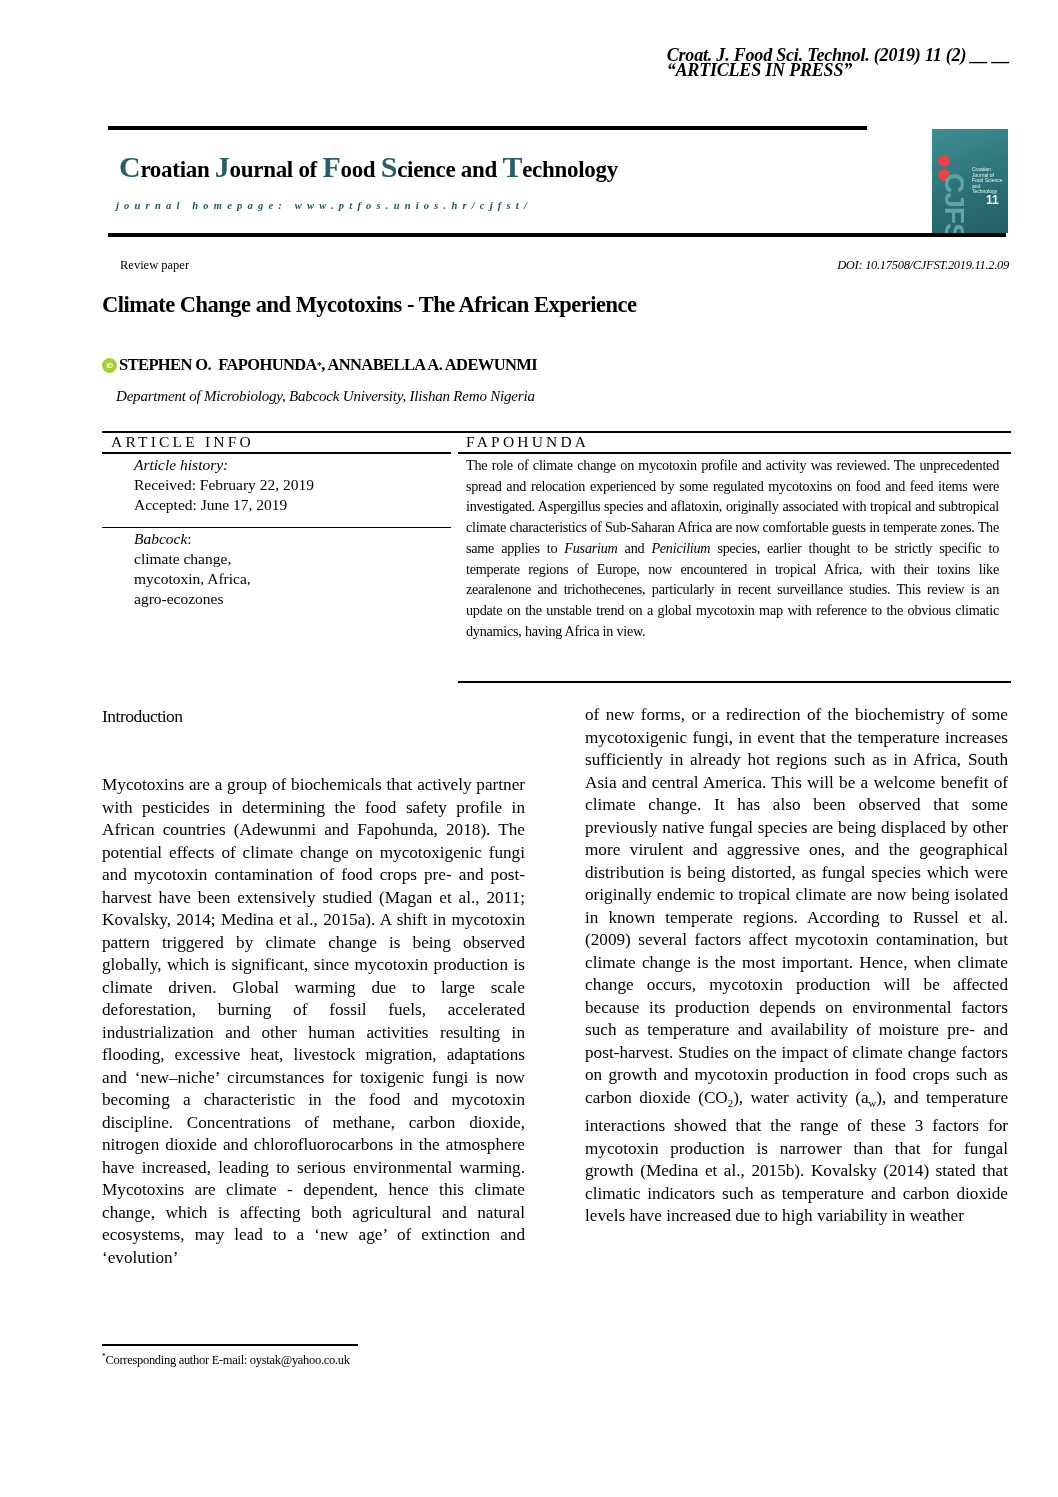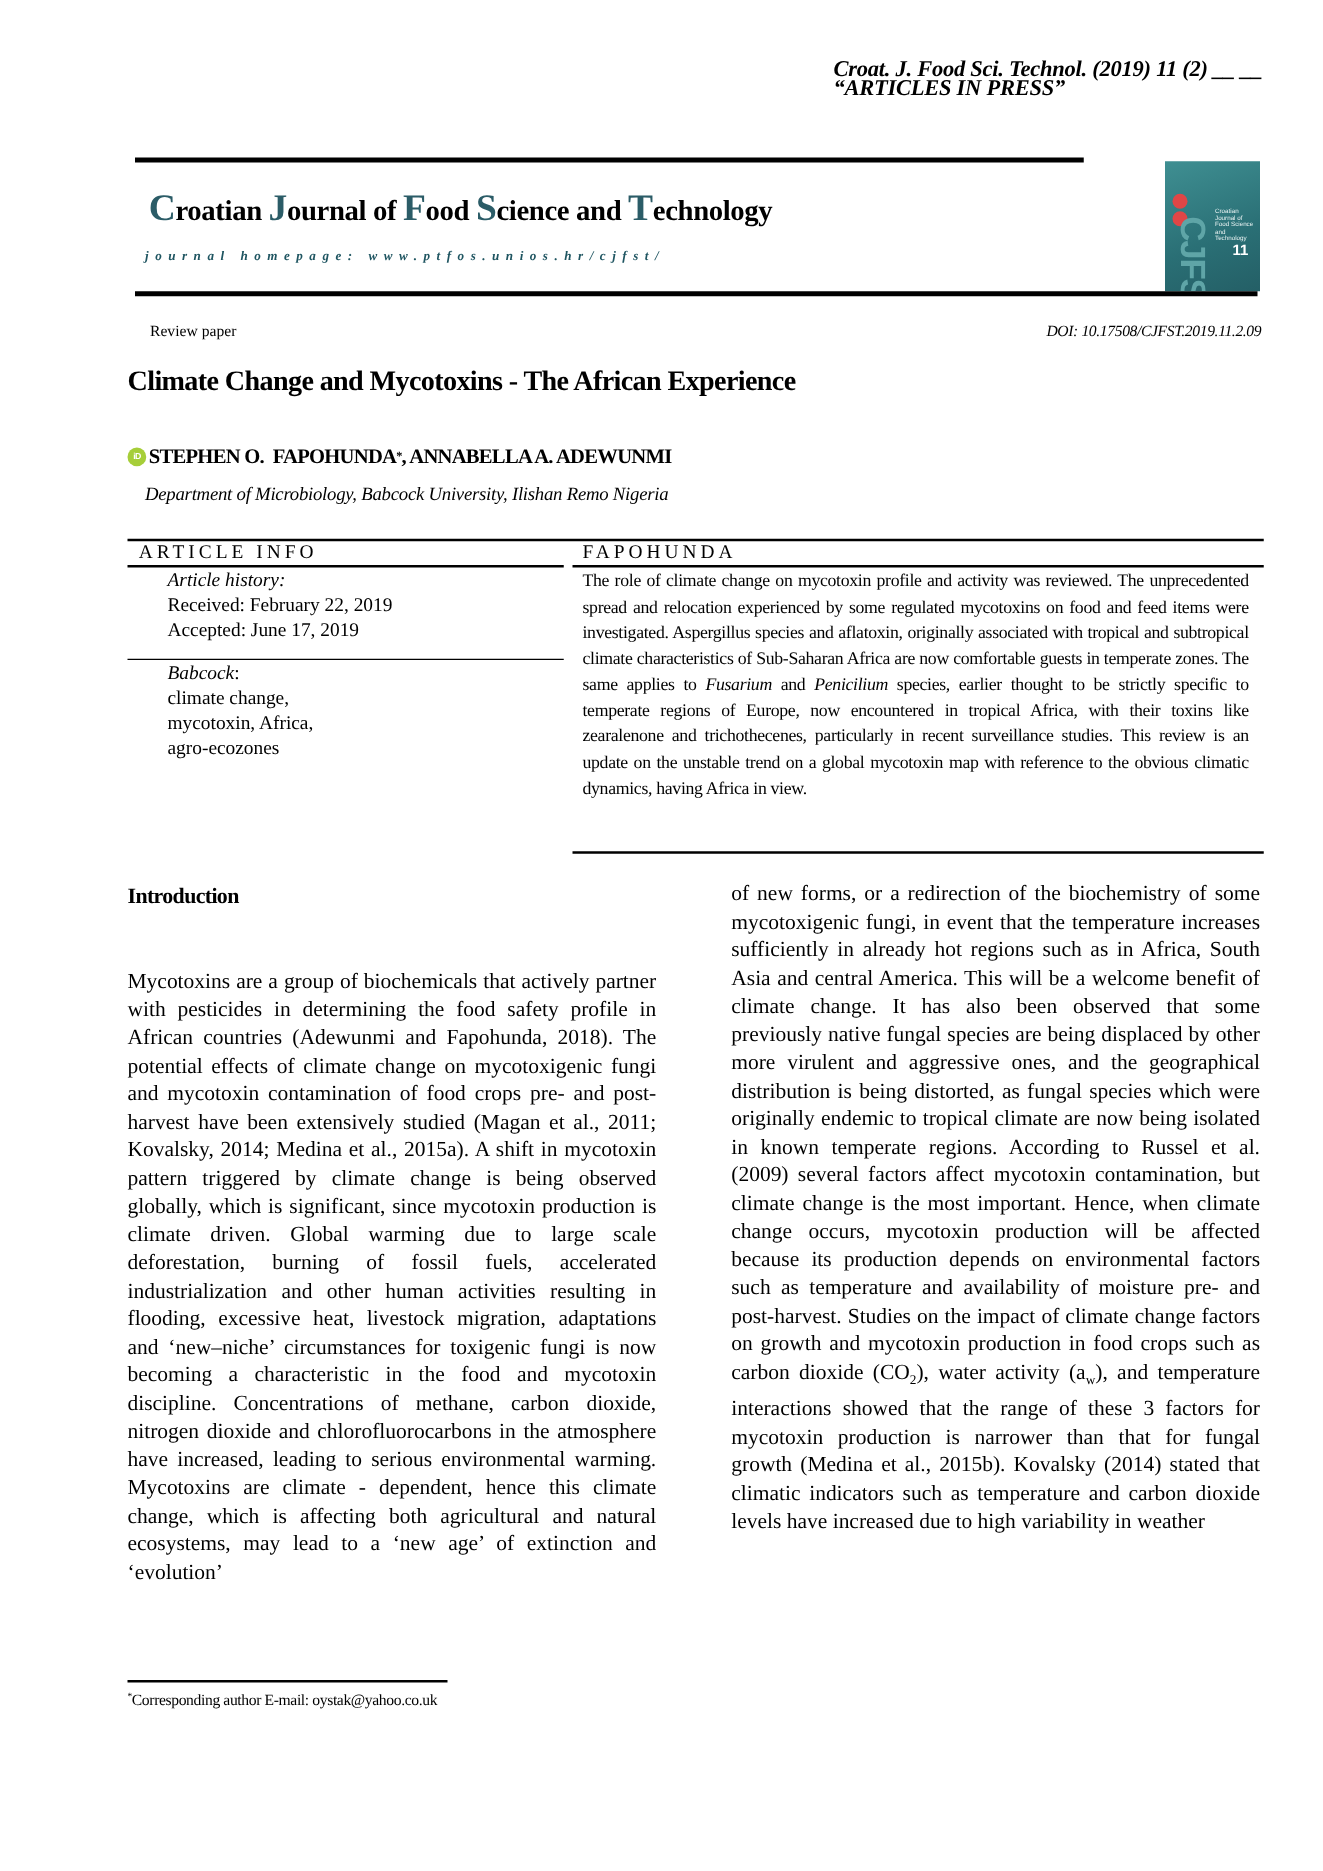--- a/index.html
+++ b/index.html
@@ -41,21 +41,21 @@
   .ab-rule { left: 458px; top: 452px; width: 553px; height: 1.5px; background: #000; }
   .ai-rule2 { left: 102px; top: 527px; width: 349px; height: 1px; background: #000; }
   .ab-rule-bottom { left: 458px; top: 681px; width: 553px; height: 2px; background: #000; }
 
   .info-block { left: 110px; font-size: 15.5px; line-height: 20px; margin-left: 24px; }
   .info-block .it { font-style: italic; }
 
   .abstract { left: 466px; top: 455px; width: 533px; font-size: 14.2px; line-height: 20.7px; text-align: justify; letter-spacing: -0.25px; }
   .abstract i { font-style: italic; }
 
-  .intro-head { left: 102px; top: 706px; font-weight: bold; font-size: 17.5px; letter-spacing: -0.5px; }
+  .intro-head { left: 102px; top: 706px; font-weight: normal; font-size: 17.5px; letter-spacing: -0.5px; }
 
   .col { font-size: 17.2px; line-height: 22.5px; text-align: justify; text-align-last: left; }
   .col-left { left: 102px; top: 774px; width: 423px; }
   .col-right { left: 585px; top: 704px; width: 423px; }
   .col p { margin: 0; }
 
   .fn-rule { left: 102px; top: 1344px; width: 256px; height: 1.5px; background: #000; }
   .footnote { left: 102px; top: 1352px; font-size: 12.5px; letter-spacing: -0.3px; white-space: nowrap; }
   sup { font-size: 60%; }
   sub { font-size: 62%; }

